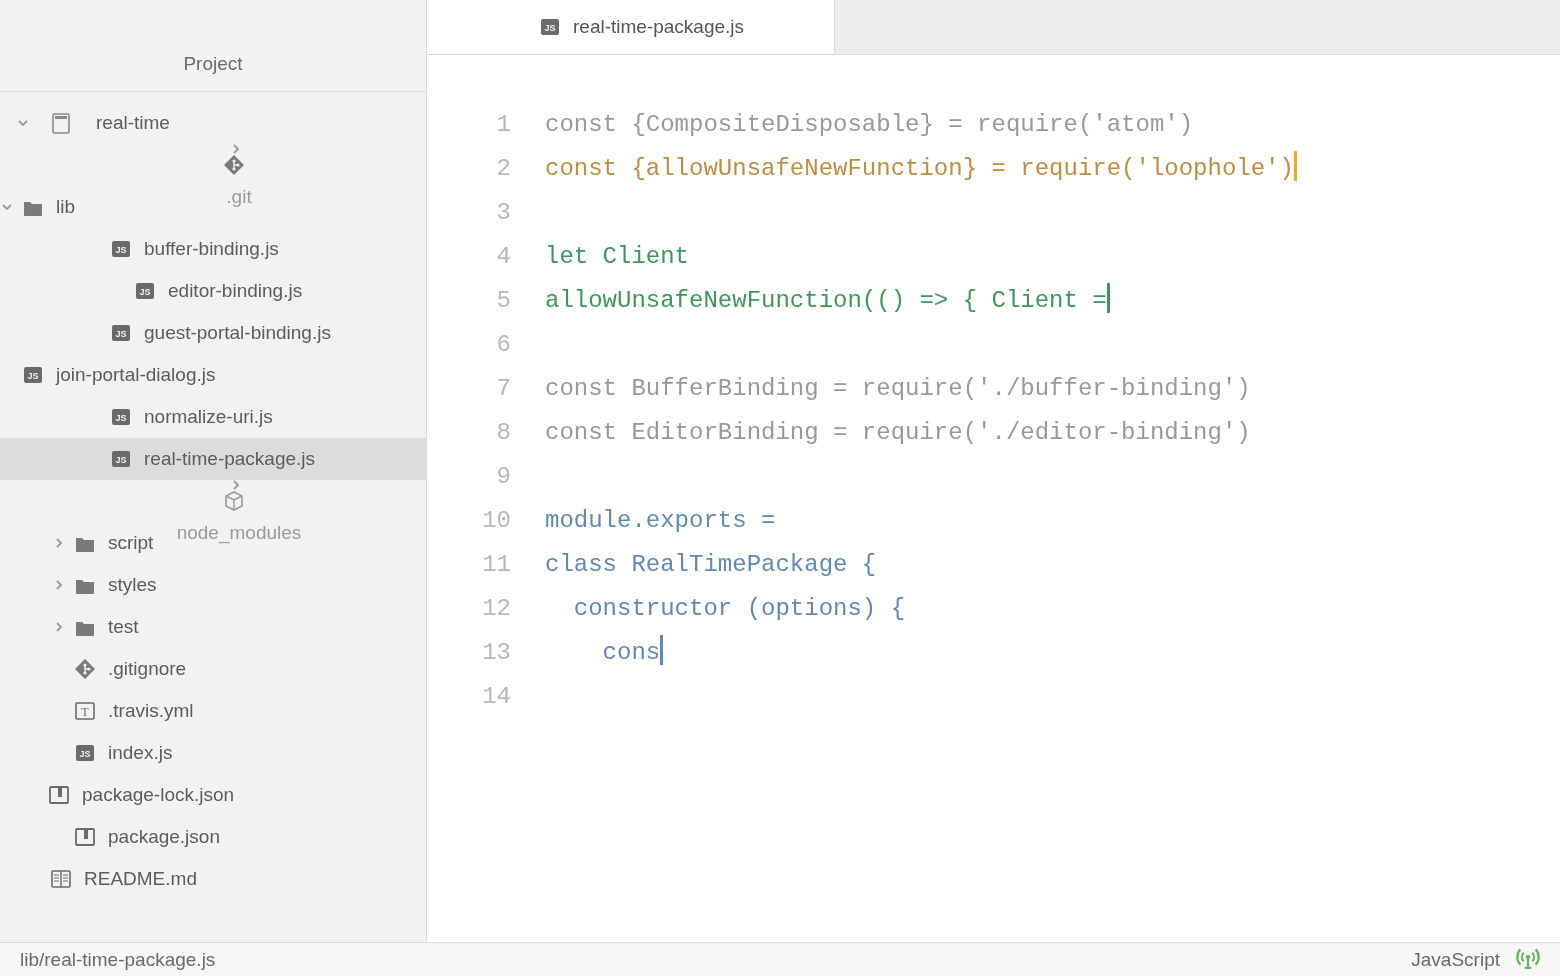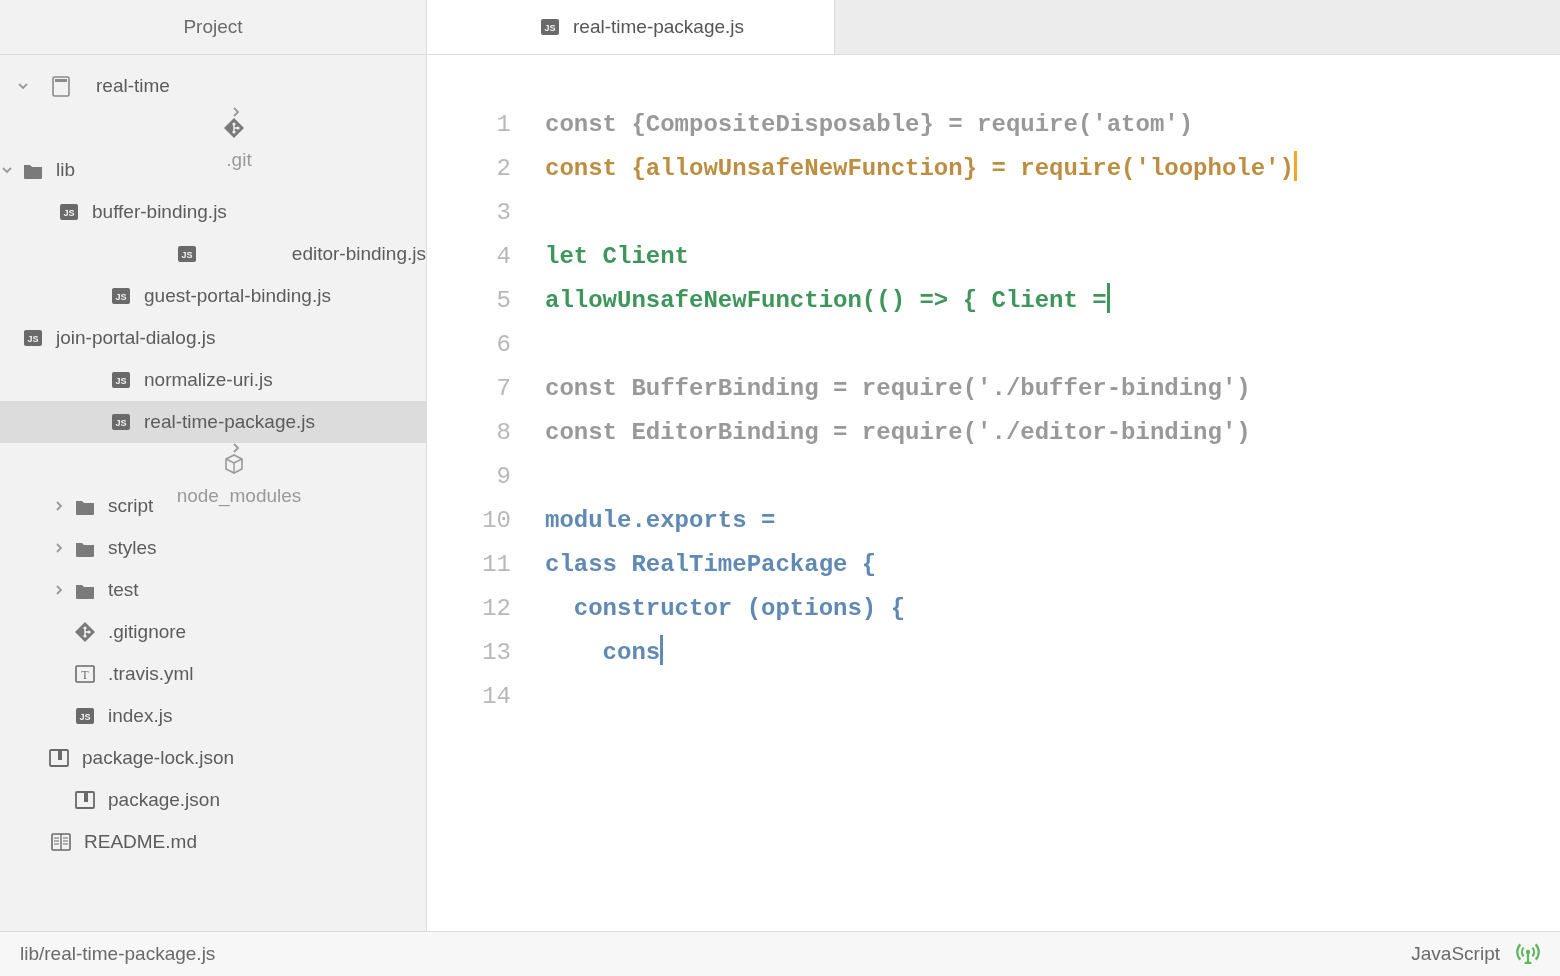--- a/index.html
+++ b/index.html
@@ -25,20 +25,21 @@
     flex-direction: column;
   }
   .sidebar-header {
     height: 55px;
     display: flex;
     align-items: center;
     justify-content: center;
     font-size: 19px;
     color: #6a6a6a;
     border-bottom: 1px solid #dcdcdc;
+    margin-top: 37px;
   }
   .tree {
     flex: 1;
     padding-top: 10px;
     overflow: auto;
     font-size: 19px;
     color: #5c5c5c;
   }
   .tree-row {
     display: flex;
@@ -110,33 +111,32 @@
     font-size: 24px;
     padding-right: 34px;
     user-select: none;
   }
   .lines {
     flex: 1;
     font-size: 24px;
     color: #999;
     white-space: pre;
     line-height: 44px;
-    font-weight: bold;
   }
   .gutter .ln { height: 44px; line-height: 44px; }
   .tok-gray   { color: #999999; }
   .tok-brown  { color: #bd8e42; }
   .tok-green  { color: #3e965b; }
   .tok-blue   { color: #6089b4; }
   .cursor-orange { display:inline-block; width:3px; height:30px; background:#f5a623; vertical-align:-6px; }
   .cursor-green  { display:inline-block; width:3px; height:30px; background:#3e965b; vertical-align:-6px; }
   .cursor-blue   { display:inline-block; width:3px; height:30px; background:#6089b4; vertical-align:-6px; }
   
   .status-bar {
-    height: 45px;
+    height: 34px;
     border-top: 1px solid #dcdcdc;
     background: #f7f7f7;
     display: flex;
     align-items: center;
     padding: 0 20px;
     font-size: 19px;
     color: #6a6a6a;
   }
   .status-bar .spacer { flex: 1; }
   .status-antenna { color: #5cb85c; margin-left: 16px; }
@@ -235,34 +235,34 @@
               <path d="M1 3 L5 7 L9 3" fill="none" stroke="currentColor" stroke-width="1.8"></path>
             </svg>
           </span>
           <span class="icon-slot">
             <svg viewBox="0 0 22 22">
               <use href="#ico-folder"></use>
             </svg>
           </span>
           <span class="label">lib</span>
         </div>
-        <div class="tree-row" style="padding-left: 36px;">
+        <div class="tree-row" style="padding-left: 88px;">
           <span class="chev hidden">
             <svg width="10" height="10" viewBox="0 0 10 10">
               <path d="M3 1 L7 5 L3 9" fill="none" stroke="currentColor" stroke-width="1.8"></path>
             </svg>
           </span>
           <span class="icon-slot">
             <svg viewBox="0 0 22 22">
               <use href="#ico-js"></use>
             </svg>
           </span>
           <span class="label">buffer-binding.js</span>
         </div>
-        <div class="tree-row" style="padding-left: 72px; justify-content: space-between;">
+        <div class="tree-row" style="padding-left: 112px;">
           <span class="chev hidden">
             <svg width="10" height="10" viewBox="0 0 10 10">
               <path d="M3 1 L7 5 L3 9" fill="none" stroke="currentColor" stroke-width="1.8"></path>
             </svg>
           </span>
           <span class="icon-slot">
             <svg viewBox="0 0 22 22">
               <use href="#ico-js"></use>
             </svg>
           </span>

